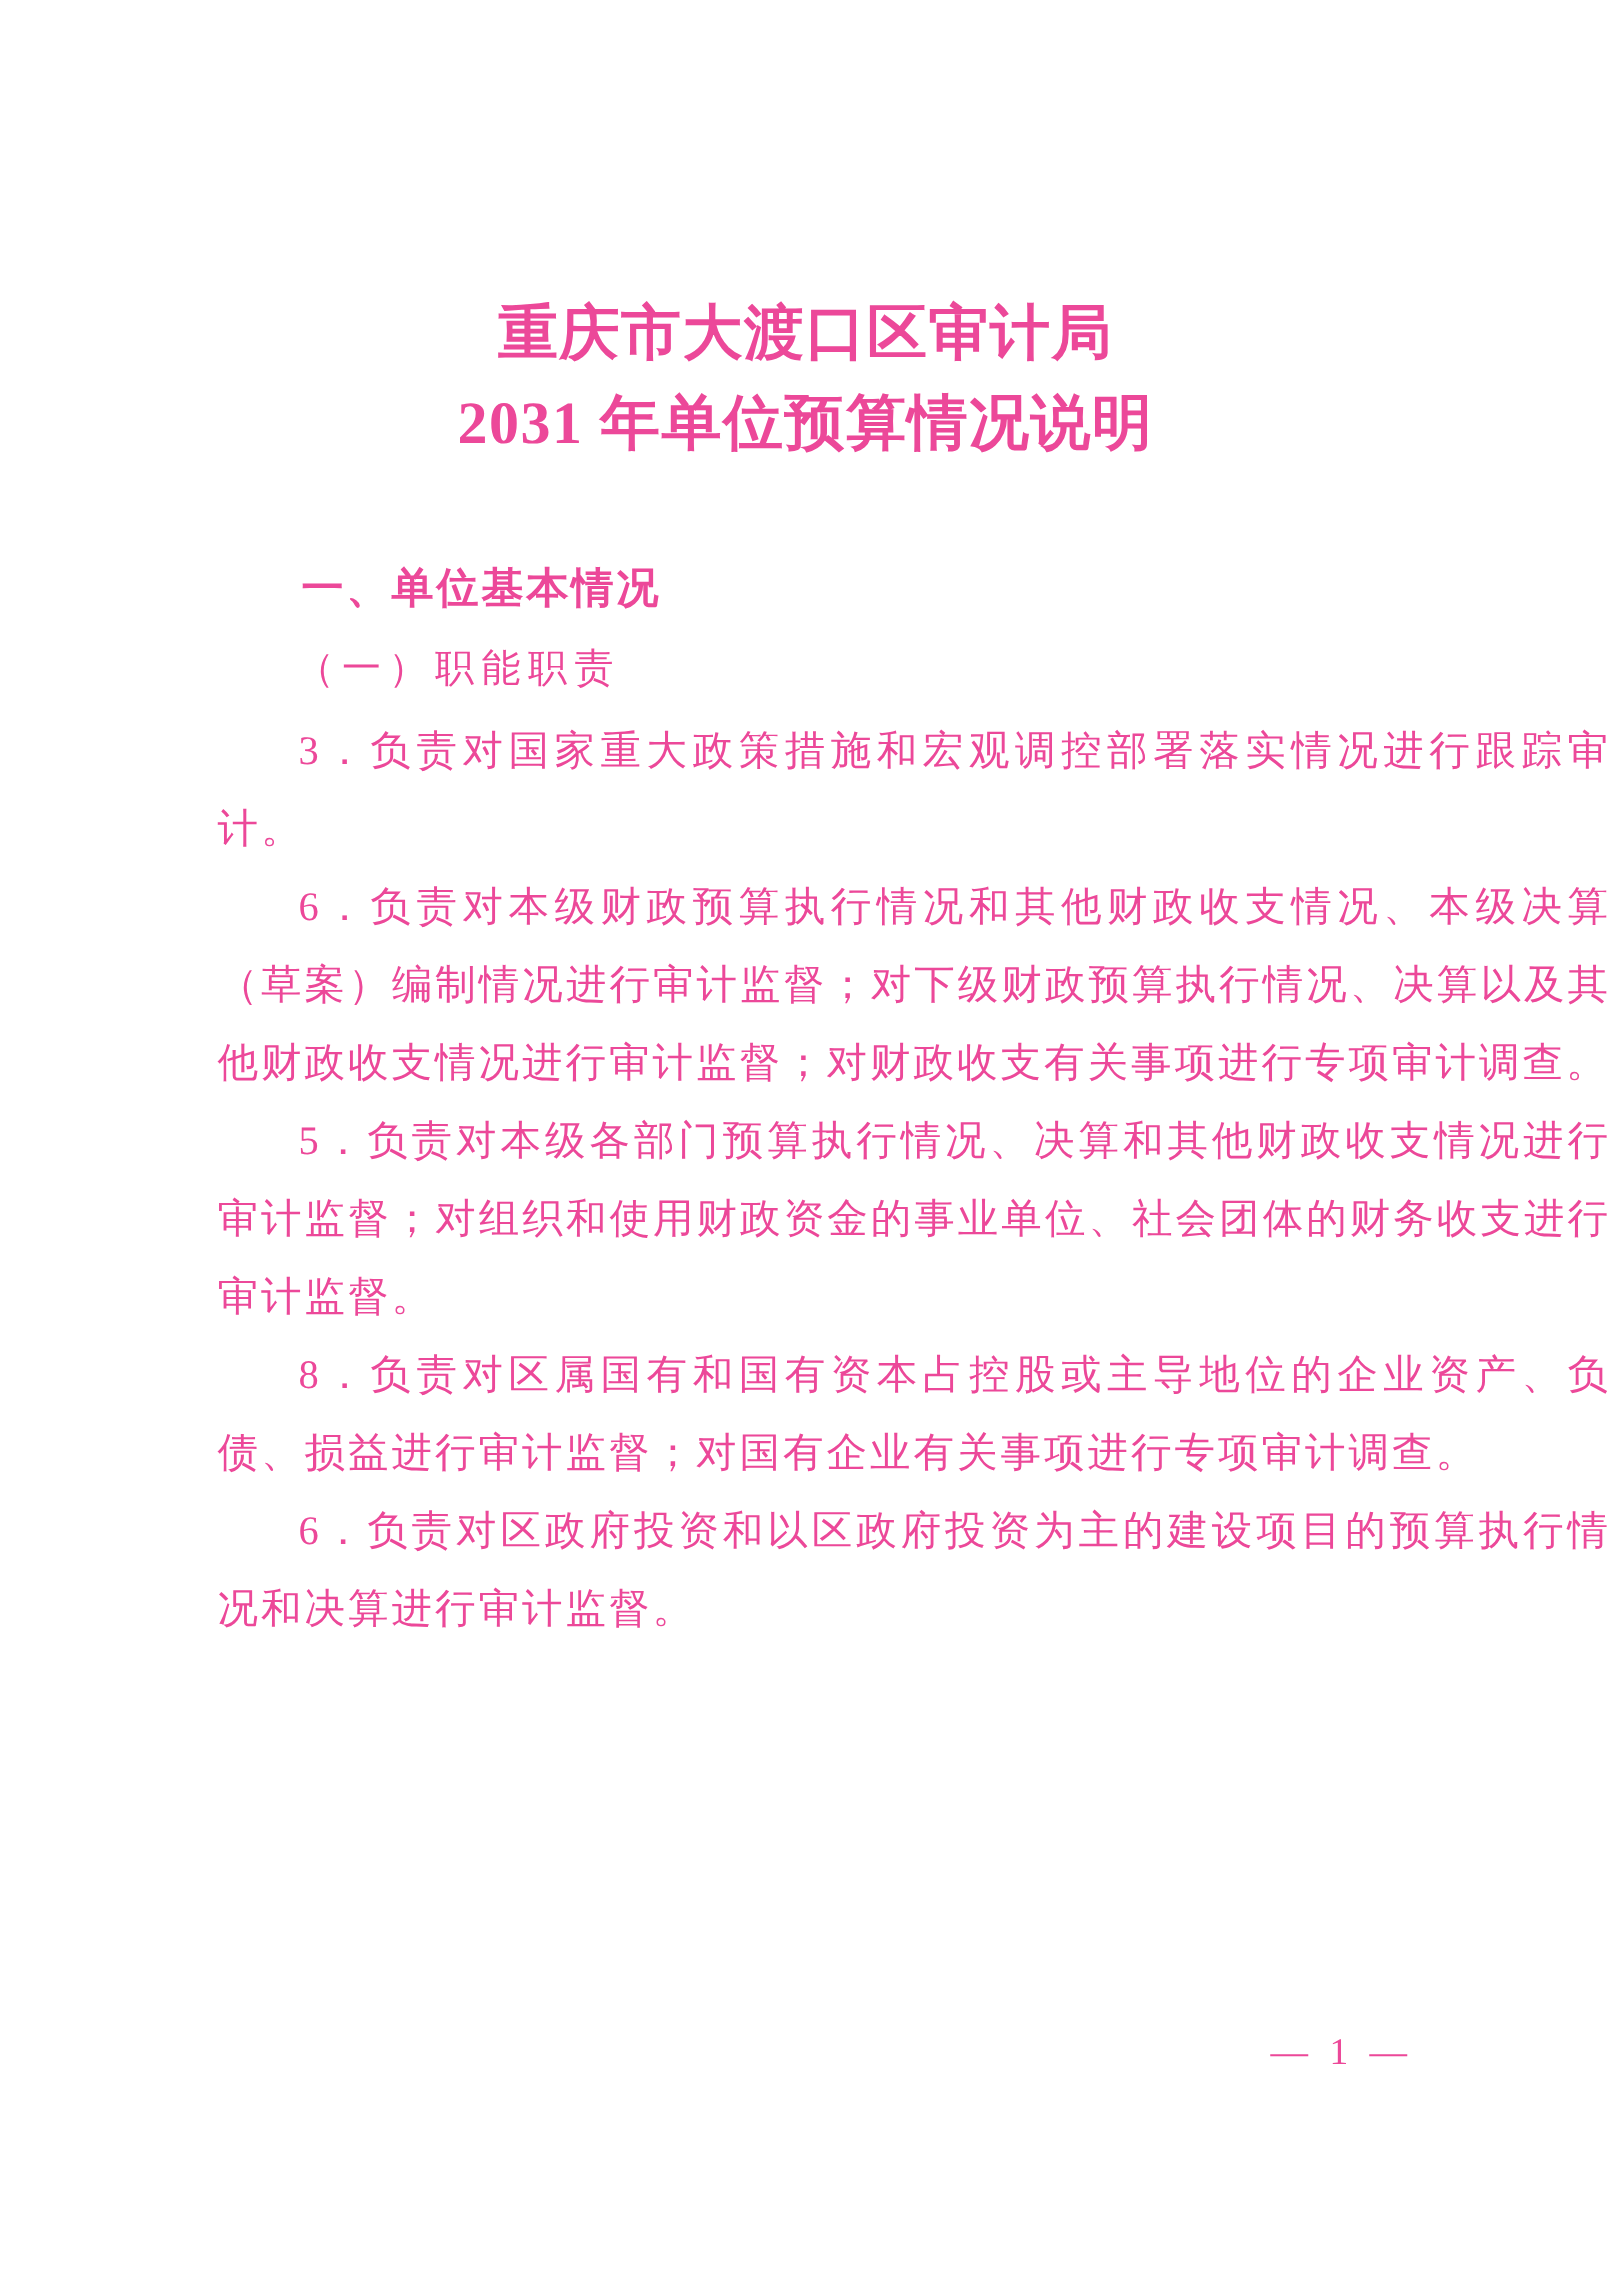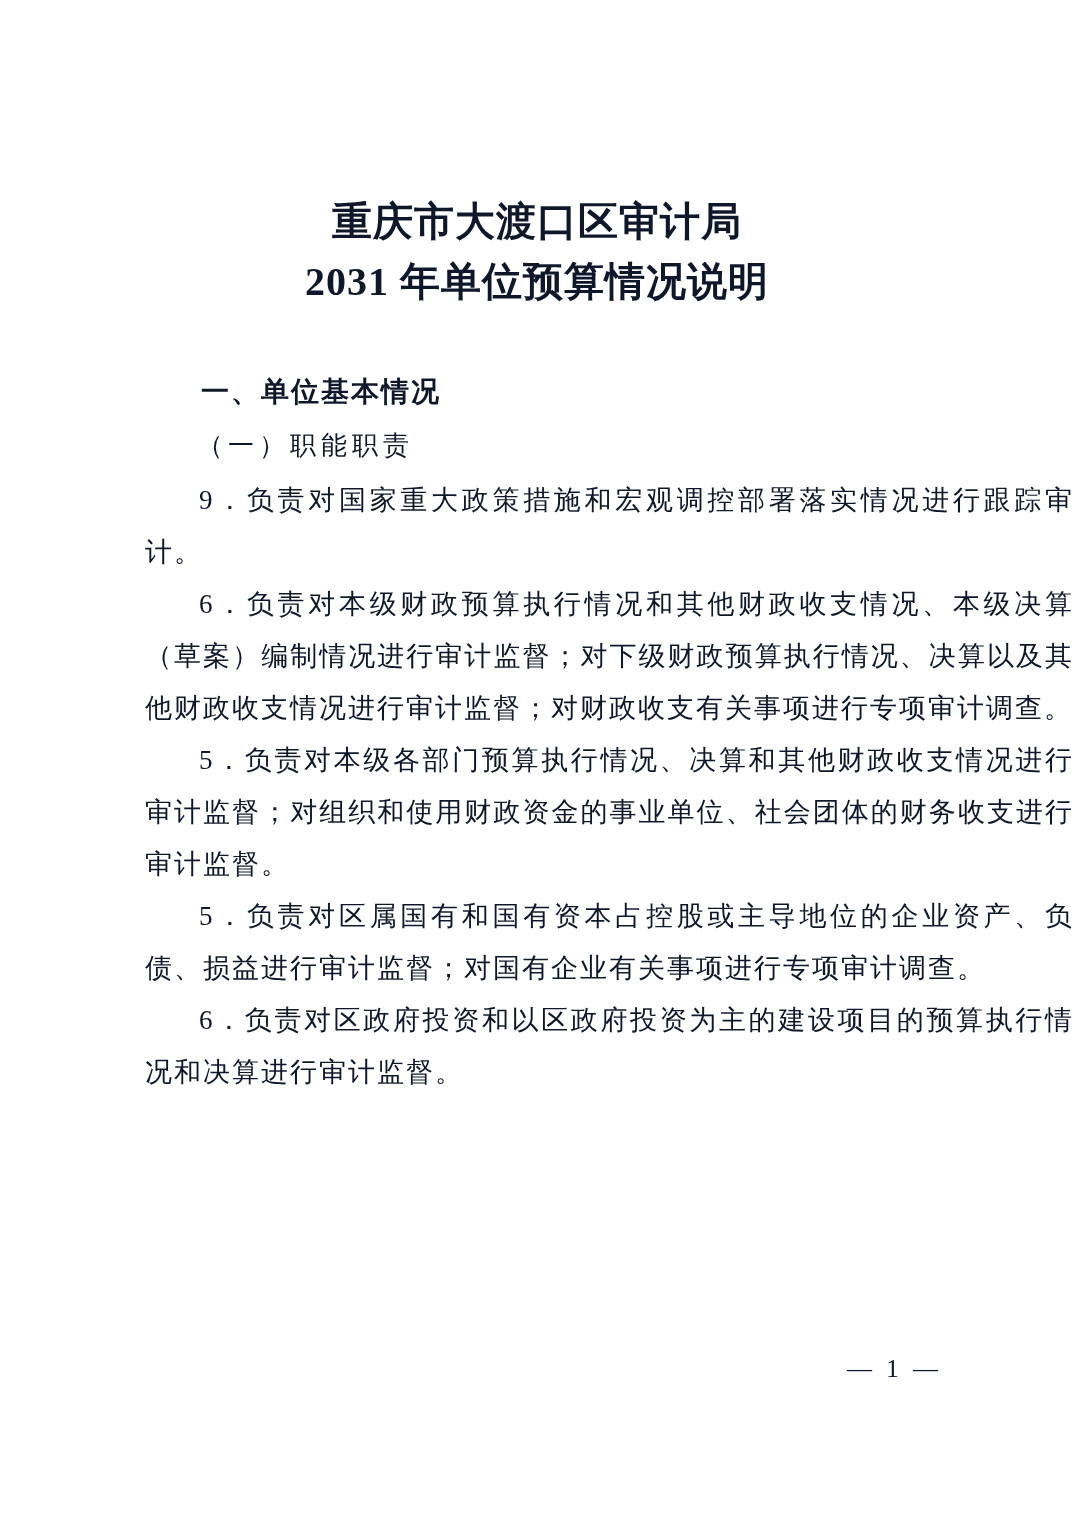--- a/index.html
+++ b/index.html
@@ -5,21 +5,21 @@
   html, body {
     margin: 0;
     padding: 0;
     background: #ffffff;
   }
   .page {
     position: relative;
     width: 1074px;
     height: 1520px;
     background: #ffffff;
-    color: #0f172a;
+    color: #ec4899;
     overflow: hidden;
     font-family: "Liberation Serif", "DejaVu Serif", serif;
   }
   .doc-title {
     margin: 0;
     padding-top: 192px;
     text-align: center;
     font-weight: bold;
     font-size: 40px;
     line-height: 60px;
@@ -82,23 +82,23 @@
     <span class="title-line">重庆市大渡口区审计局</span>
     <span class="title-line">2031 年单位预算情况说明</span>
   </h1>
 
   <div class="content">
     <h2 class="section-heading">一、单位基本情况</h2>
 
     <h3 class="subsection-heading">（一）职能职责</h3>
 
     <div class="body-text">
-      <p class="para">9．负责对国家重大政策措施和宏观调控部署落实情况进行跟踪审计。</p>
+      <p class="para">3．负责对国家重大政策措施和宏观调控部署落实情况进行跟踪审计。</p>
       <p class="para">6．负责对本级财政预算执行情况和其他财政收支情况、本级决算（草案）编制情况进行审计监督；对下级财政预算执行情况、决算以及其他财政收支情况进行审计监督；对财政收支有关事项进行专项审计调查。</p>
       <p class="para">5．负责对本级各部门预算执行情况、决算和其他财政收支情况进行审计监督；对组织和使用财政资金的事业单位、社会团体的财务收支进行审计监督。</p>
-      <p class="para">5．负责对区属国有和国有资本占控股或主导地位的企业资产、负债、损益进行审计监督；对国有企业有关事项进行专项审计调查。</p>
+      <p class="para">8．负责对区属国有和国有资本占控股或主导地位的企业资产、负债、损益进行审计监督；对国有企业有关事项进行专项审计调查。</p>
       <p class="para">6．负责对区政府投资和以区政府投资为主的建设项目的预算执行情况和决算进行审计监督。</p>
     </div>
   </div>
 
   <div class="page-number">— 1 —</div>
 
 </div>
 
 </body></html>

